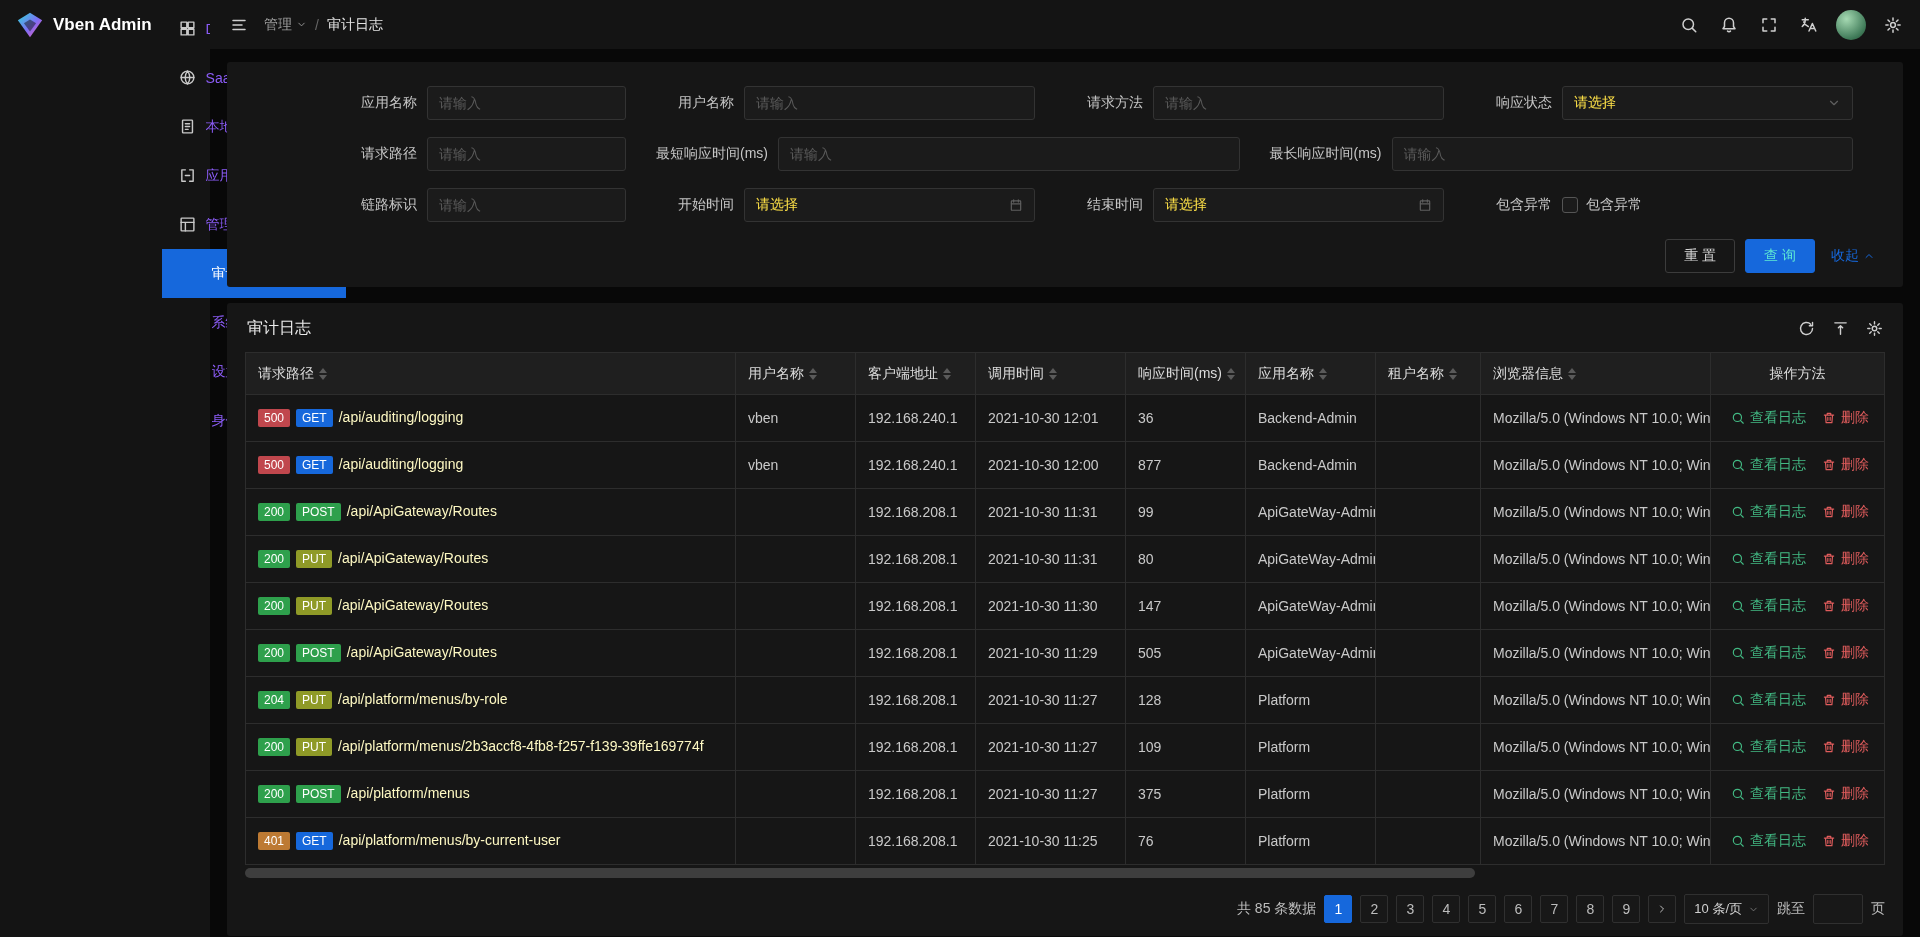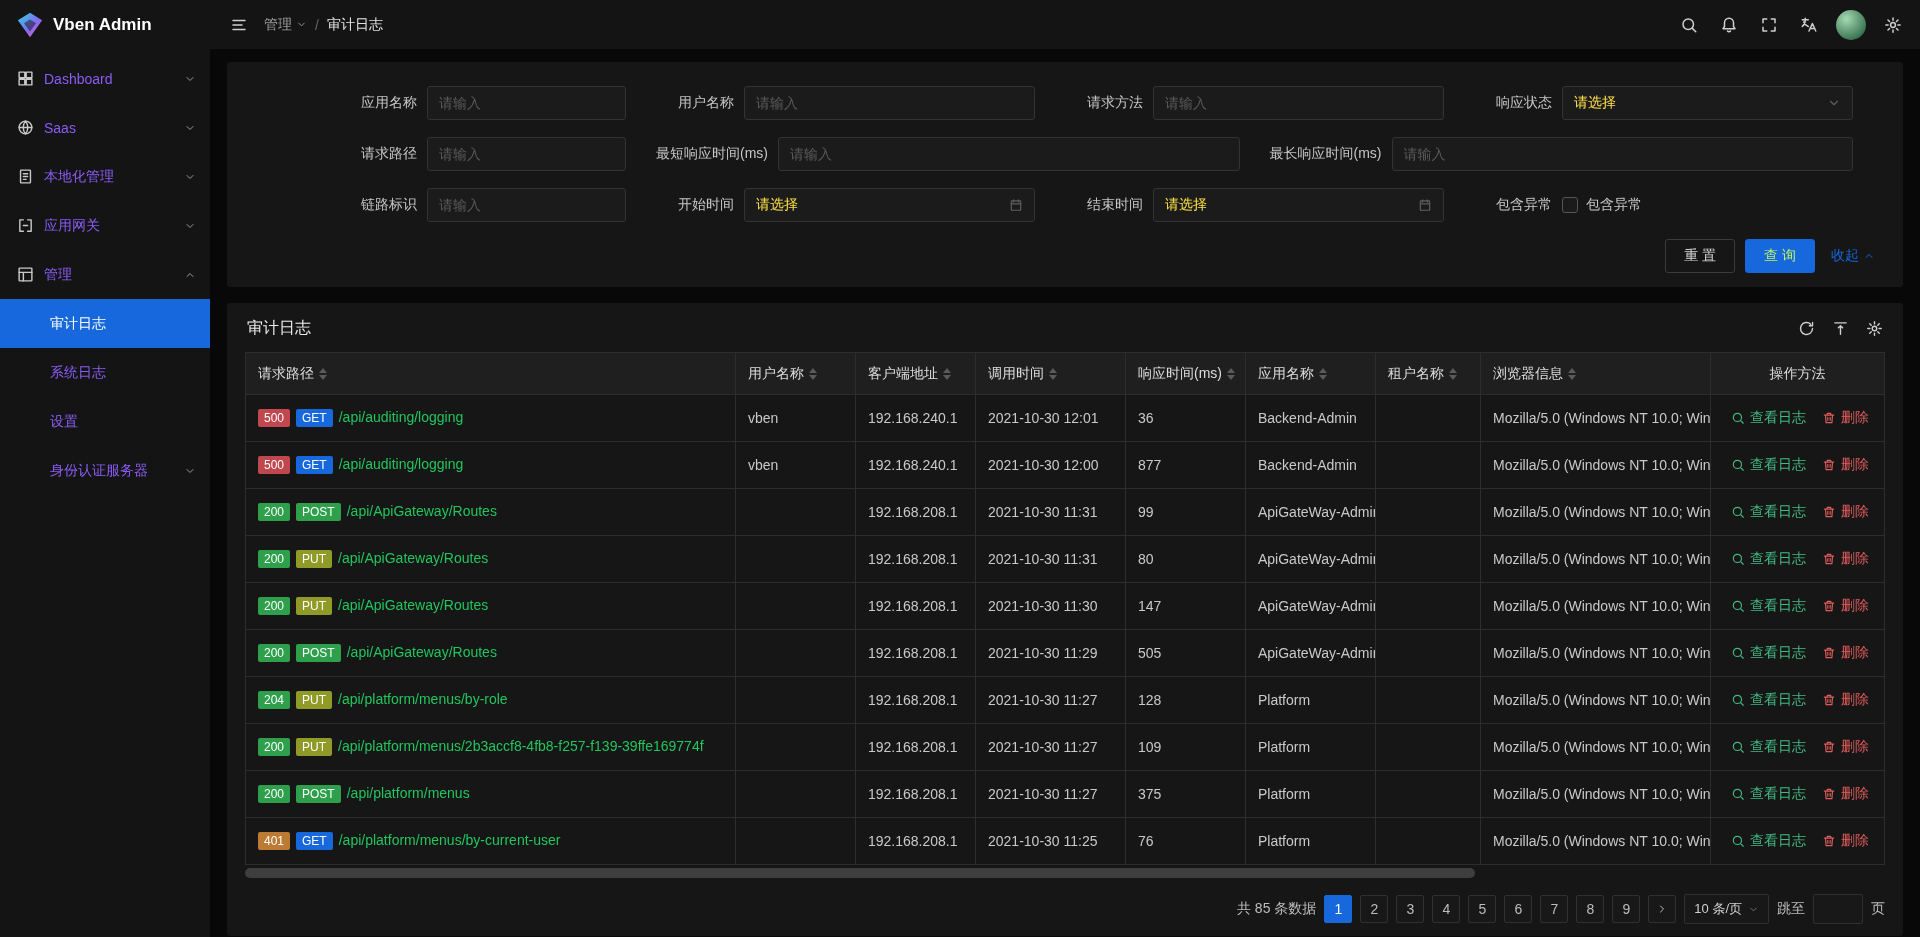--- a/index.html
+++ b/index.html
@@ -1,21 +1,21 @@
 <!DOCTYPE html>
 <html style="--primary: #1668dc;"><head>
 <meta charset="utf-8">
 <style>
 *{box-sizing:border-box;margin:0;padding:0}
 html,body{width:1920px;height:937px}
 body{background:#080808;font-family:"Liberation Sans","DejaVu Sans",sans-serif;color:#c9c9c9;overflow:hidden;font-size:14px}
 .ic{fill:none;stroke:currentColor;stroke-width:2;stroke-linecap:round;stroke-linejoin:round;width:16px;height:16px;flex:none}
 .layout{display:flex;height:100%}
 
-.sidebar{width:210px;background:#141414;flex:none;display:flex;flex-direction:column}
+.sidebar{width:210px;background:#141414;flex:none;display:flex;flex-direction:row}
 .logo-row{height:50px;display:flex;align-items:center;gap:9px;padding:0 10px 0 16px;cursor:pointer}
 .logo-title{color:#fff;font-size:17px;font-weight:bold;white-space:nowrap}
 .menu{padding-top:4px}
 .menu-item,.sub-item{height:49px;display:flex;align-items:center;cursor:pointer;color:#8b5cf6;white-space:nowrap}
 .menu-item{padding:0 14px 0 17px;gap:10px}
 .sub-item{padding:0 14px 0 50px;gap:10px}
 .menu-item .label,.sub-item .label{flex:1;overflow:hidden}
 .chev{width:12px;height:12px;color:#9a9a9a}
 .mi{width:17px;height:17px;color:#c9c9c9}
 .sub-item.active{background:var(--primary,#1668dc);color:#fff}
@@ -45,42 +45,42 @@
 .inp{flex:1;height:34px;background:#1b1b1b;border:1px solid #333;border-radius:3px;padding:0 11px;color:#cfcfcf;font-size:14px;font-family:inherit;min-width:0}
 .inp::placeholder{color:#5a5a5a}
 .sel{display:flex;align-items:center;cursor:pointer}
 .sel .ph{flex:1;color:#fde047;overflow:hidden;white-space:nowrap}
 .suffix{width:14px;height:14px;color:#5f5f5f}
 .checkbox{width:16px;height:16px;border:1px solid #555;border-radius:3px;background:#1b1b1b;cursor:pointer;flex:none}
 .cb-label{margin-left:8px;color:#c6c6c6}
 .filter-actions{display:flex;justify-content:flex-end;align-items:center;gap:10px;padding-right:8px}
 .btn{height:34px;padding:0 18px;border-radius:3px;font-size:14px;cursor:pointer;font-family:inherit;white-space:nowrap}
 .btn-ghost{background:#161616;border:1px solid #3c3c3c;color:#d6d6d6}
-.btn-primary{background:var(--primary,#1668dc);border:1px solid var(--primary,#1668dc);color:#bef264}
+.btn-primary{background:var(--primary,#1668dc);border:1px solid var(--primary,#1668dc);color:#5eead4}
 .collapse-link{display:flex;align-items:center;gap:4px;color:var(--primary,#1668dc);cursor:pointer;margin-left:6px}
 .collapse-link .chev{color:var(--primary,#1668dc)}
 
 .table-head{display:flex;align-items:center;padding:15px 20px 13px}
 .table-title{font-size:16px;color:#eaeaea}
 .table-tools{margin-left:auto;display:flex;align-items:center;gap:17px;color:#cfcfcf}
 .tool{cursor:pointer;display:flex}
 .tool .ic{width:17px;height:17px}
 .table-wrap{padding:0 18px}
 table{width:100%;border-collapse:collapse;table-layout:fixed}
 th,td{border:1px solid #2d2d2d;white-space:nowrap;overflow:hidden}
 th{background:#1f1f1f;height:42px;font-weight:normal;color:#dedede;padding:0 12px;font-size:14px;text-align:left;cursor:pointer}
 td{height:47px;padding:0 12px;color:#c9c9c9;font-size:14px}
 .th-inner{display:flex;align-items:center}
 .th-inner.center{justify-content:center}
 .sorter{display:flex;flex-direction:column;margin-left:5px}
 .caret{width:0;height:0;border-left:4px solid transparent;border-right:4px solid transparent}
 .caret.up{border-bottom:5px solid #5a5a5a;margin-bottom:2px}
 .caret.down{border-top:5px solid #5a5a5a}
 .tag{display:inline-block;padding:1px 6px;border-radius:2px;font-size:12px;line-height:16px;color:#fff;margin-right:6px;min-width:26px;text-align:center}
-.path-text{color:#22c55e}
+.path-text{color:#fef9c3}
 .td-actions{text-align:center}
 .act{display:inline-flex;align-items:center;gap:5px;margin:0 8px;cursor:pointer;text-decoration:none}
 .act .ic{width:14px;height:14px}
 .hscroll{height:10px;margin:3px 0 8px}
 .hthumb{width:75%;height:10px;background:#3e3e3e;border-radius:5px;cursor:pointer}
 
 .pagination{display:flex;align-items:center;justify-content:flex-end;gap:8px;padding:8px 18px 12px;color:#bdbdbd}
 .pg-pages{display:flex;gap:8px}
 .pg-btn{min-width:28px;height:28px;display:flex;align-items:center;justify-content:center;border:1px solid #303030;background:#181818;border-radius:2px;color:#bdbdbd;cursor:pointer;font-size:14px}
 .pg-btn.active{background:var(--primary,#1668dc);border-color:var(--primary,#1668dc);color:#fff}

